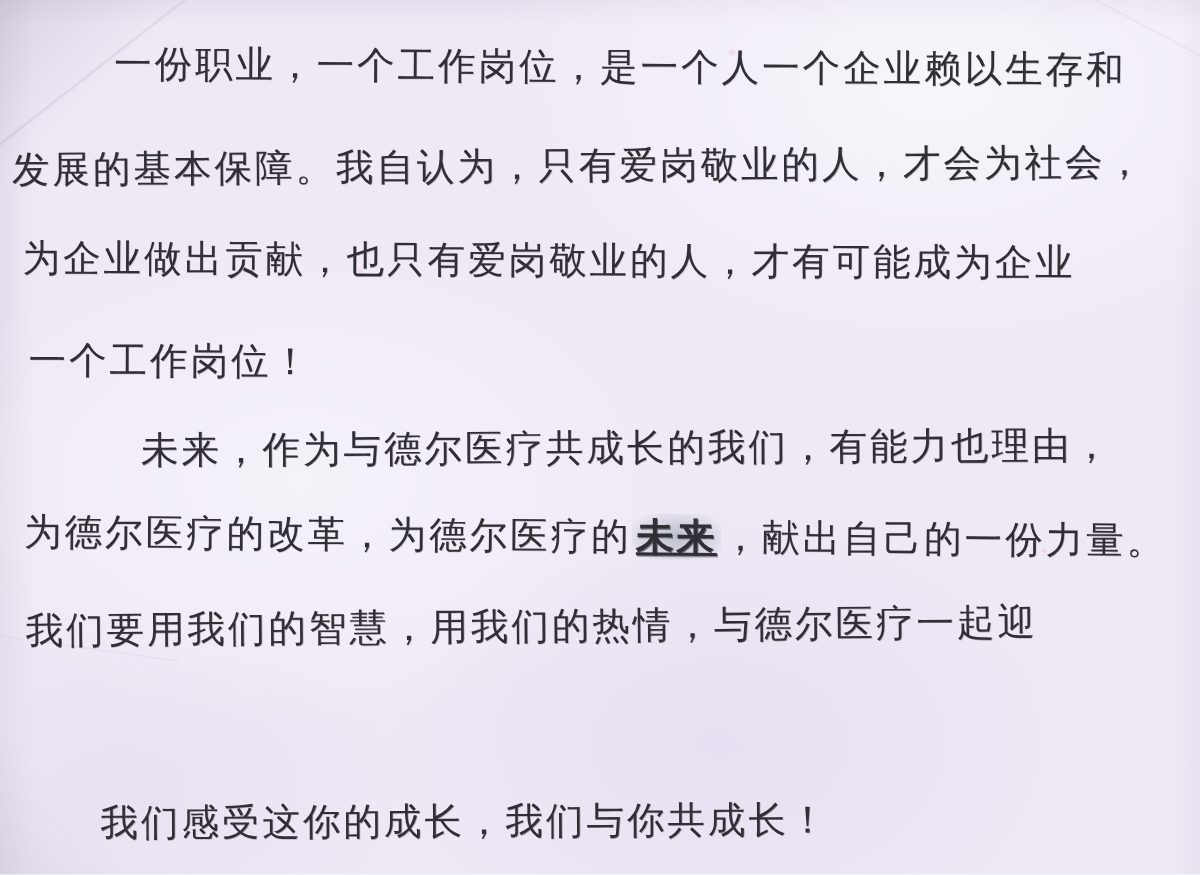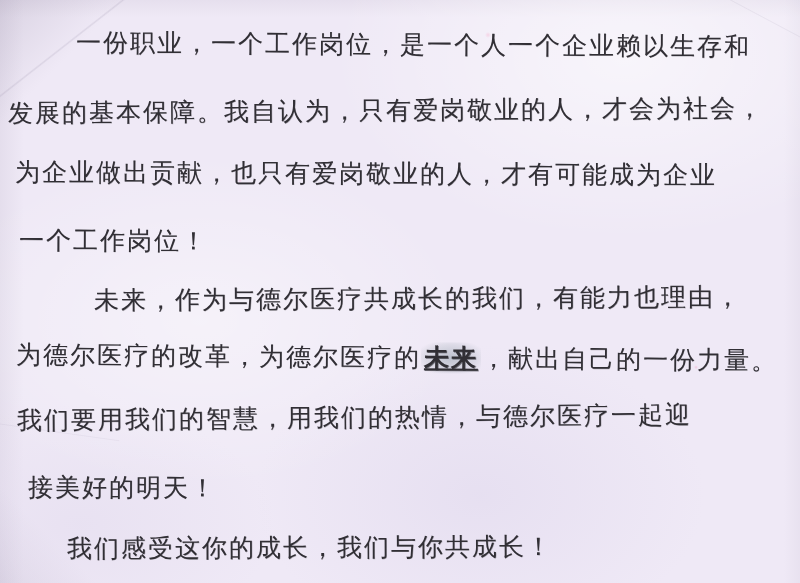--- a/index.html
+++ b/index.html
@@ -89,16 +89,15 @@
 
   <p class="line l1">一份职业，一个工作岗位，是一个人一个企业赖以生存和</p>
   <p class="line l2">发展的基本保障。我自认为，只有爱岗敬业的人，才会为社会，</p>
   <p class="line l3">为企业做出贡献，也只有爱岗敬业的人，才有可能成为企业</p>
   <p class="line l4">一个工作岗位！</p>
   <p class="line l5">未来，作为与德尔医疗共成长的我们，有能力也理由，</p>
 
   <p class="line l6"><span>为德尔医疗的改革，为德尔医疗的</span><span class="emphasis">未来</span><span>，献出自己的一份力量。</span></p>
 
   <p class="line l7">我们要用我们的智慧，用我们的热情，与德尔医疗一起迎</p>
-  <p class="line l8">接美好的明天！</p>
   <p class="line l9">我们感受这你的成长，我们与你共成长！</p>
 
 </div>
 
 </body></html>

